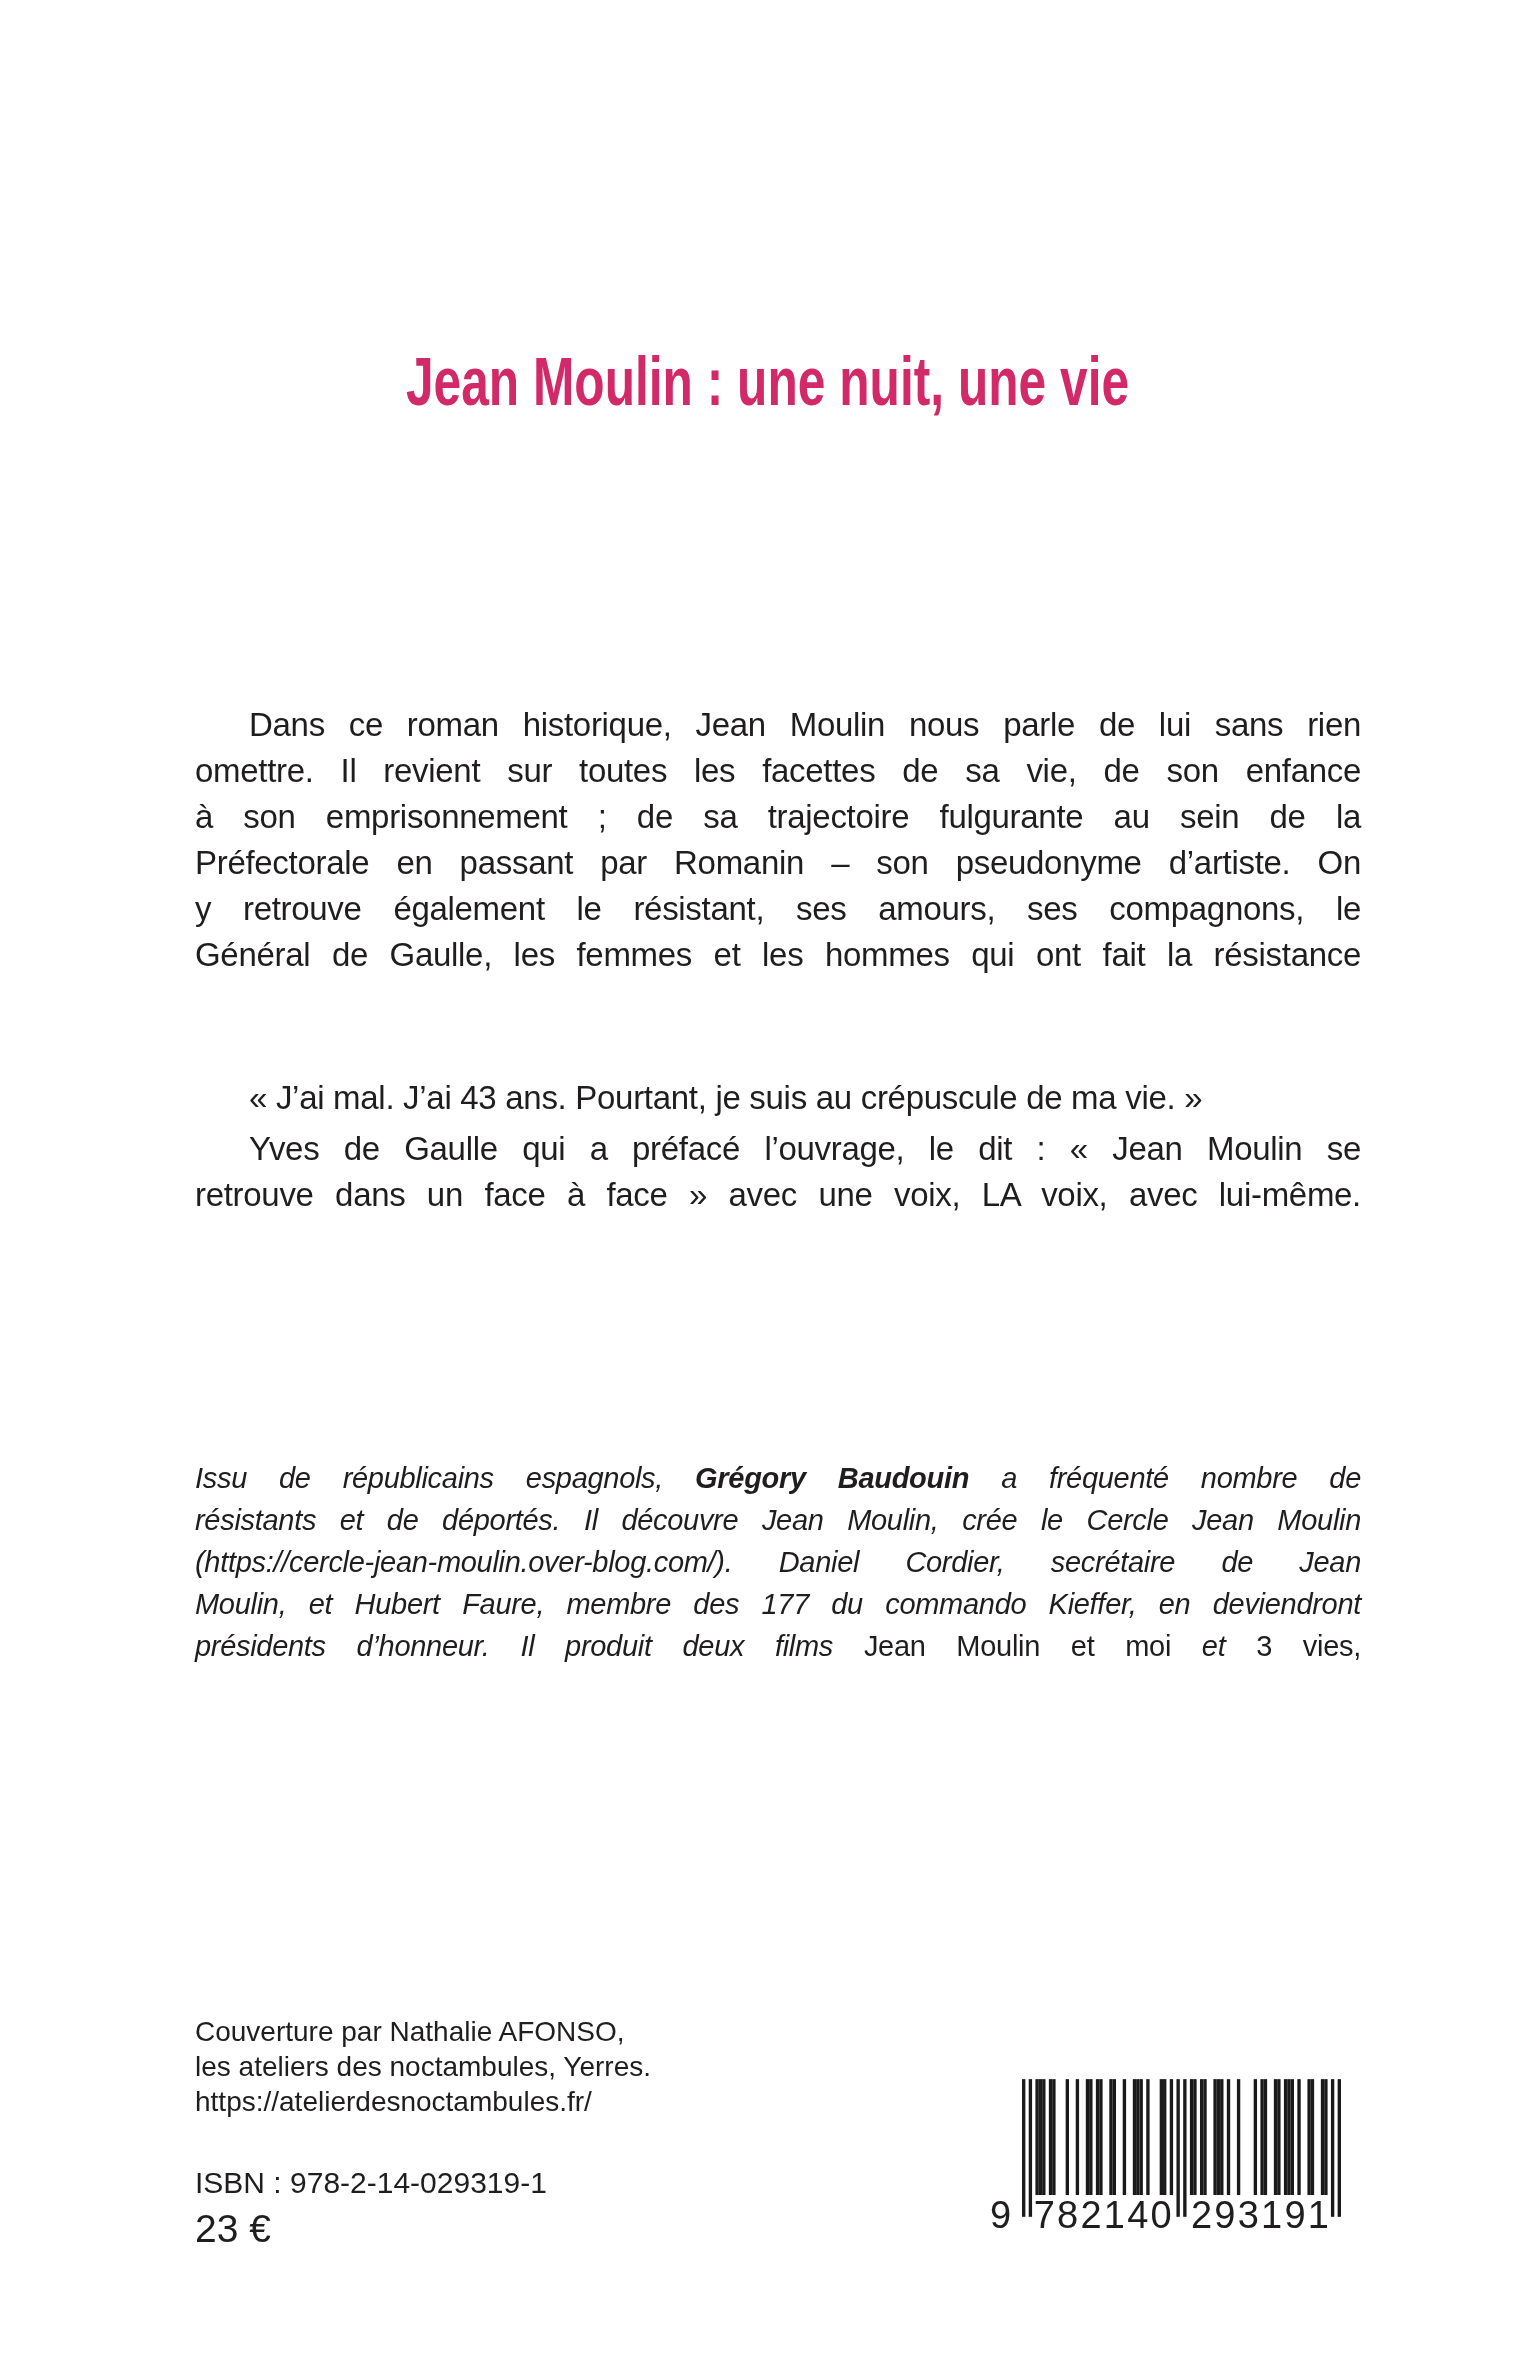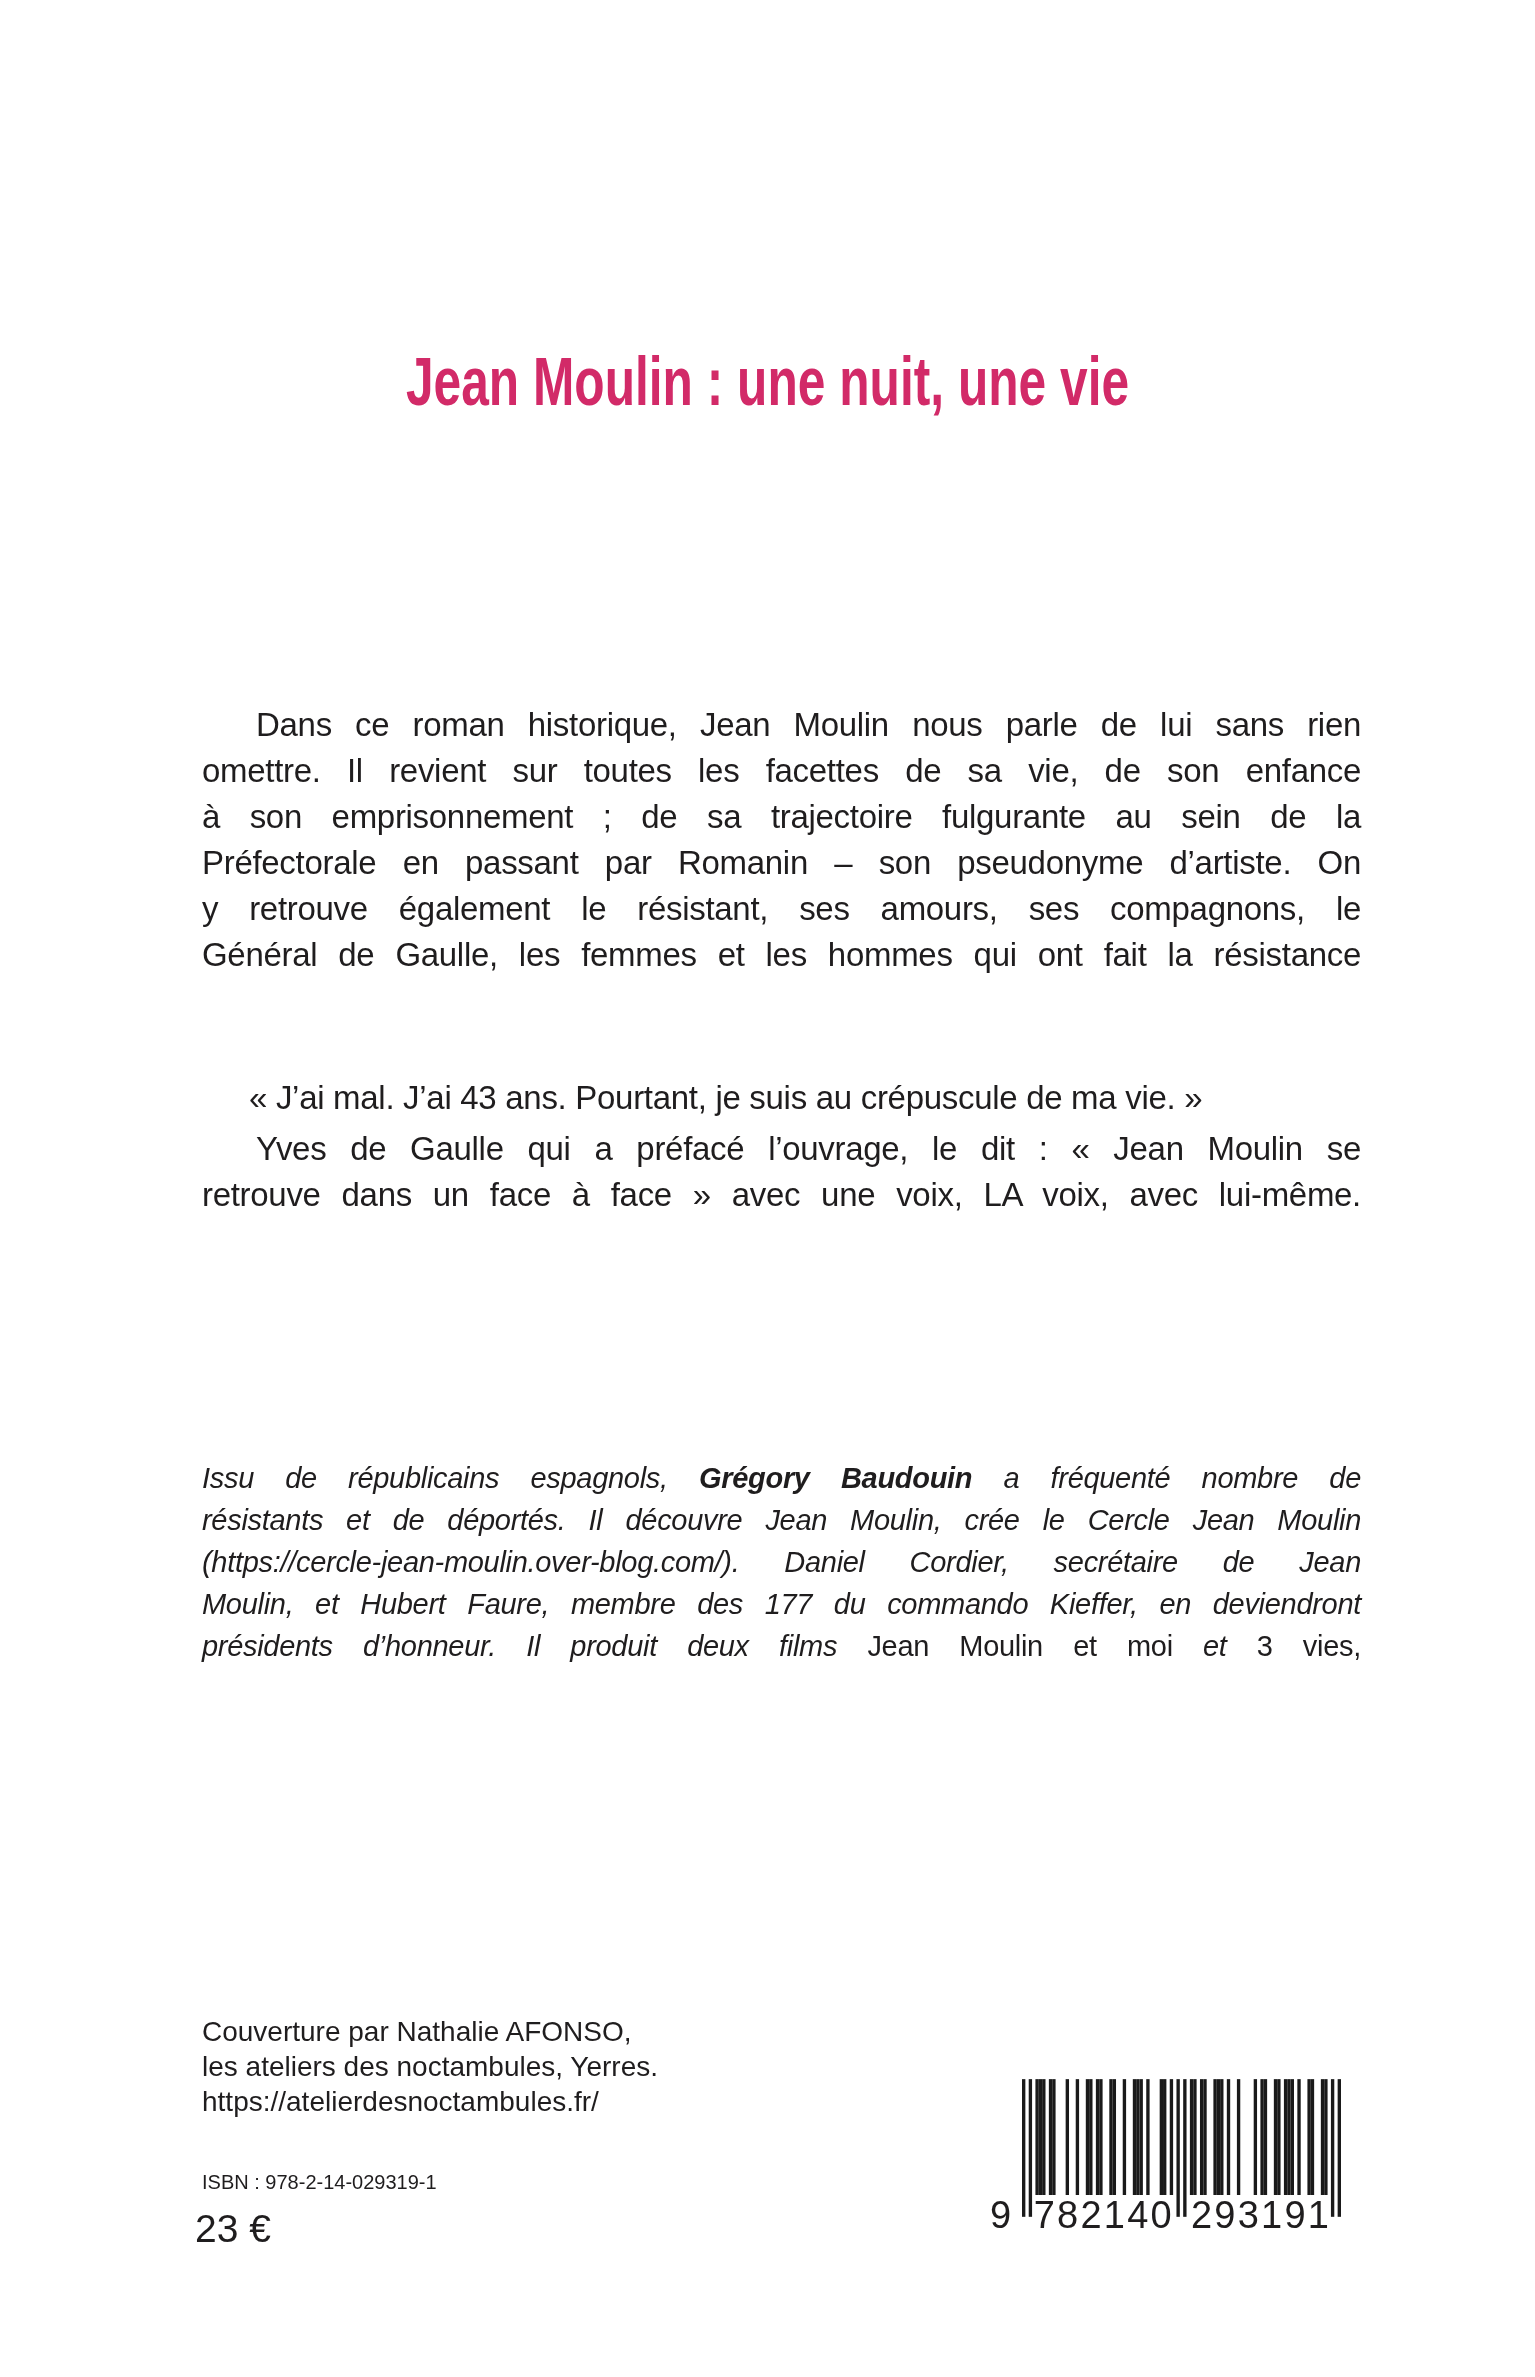--- a/index.html
+++ b/index.html
@@ -11,31 +11,31 @@
          text-align:center;font-size:69px;font-weight:bold;line-height:1.15;
          transform:scaleX(0.72);transform-origin:50% 0;white-space:nowrap;}
 
   .body-block{position:absolute;left:195px;width:1166px;}
   .synopsis{top:702px;font-size:33px;line-height:46px;letter-spacing:-0.3px;}
   .quote{top:1075px;font-size:33px;line-height:46px;text-indent:54px;
          letter-spacing:-0.3px;white-space:nowrap;}
   .preface{top:1126px;font-size:33px;line-height:46px;letter-spacing:-0.3px;}
   .bio{top:1457px;font-size:29px;line-height:42px;letter-spacing:-0.3px;}
 
-  .line{white-space:nowrap;margin-left:7px;}
+  .line{white-space:nowrap;}
   .just .line{text-align:justify;text-align-last:justify;}
   .just .line.last-left{text-align-last:left;}
   .line.indent{text-indent:54px;}
 
   .sg-italic{font-style:italic;}
   .sg-bold-italic{font-style:italic;font-weight:bold;}
   .sg-roman{font-style:normal;}
 
   .credits{position:absolute;left:195px;top:2014px;font-size:28px;line-height:35px;}
-  .isbn{position:absolute;left:202px;top:2165px;font-size:20px;line-height:35px;}
+  .isbn{position:absolute;left:195px;top:2165px;font-size:30px;line-height:35px;}
   .price{position:absolute;left:195px;top:2208px;font-size:39px;line-height:42px;}
 
   .barcode{position:absolute;left:1022px;top:2079px;width:319px;height:168px;}
   .barcode svg{position:absolute;left:0;top:0;overflow:visible;}
   .bc-digits{position:absolute;left:0;top:114px;width:100%;height:44px;
              font-size:38px;line-height:44px;color:#1f1d1e;}
   .bc-first{position:absolute;left:-32px;top:0;width:28.5px;text-align:left;}
   .bc-group{position:absolute;top:0;display:flex;justify-content:space-between;}
   .bc-g1{left:11.7px;width:138px;}
   .bc-g2{left:169px;width:138px;}

